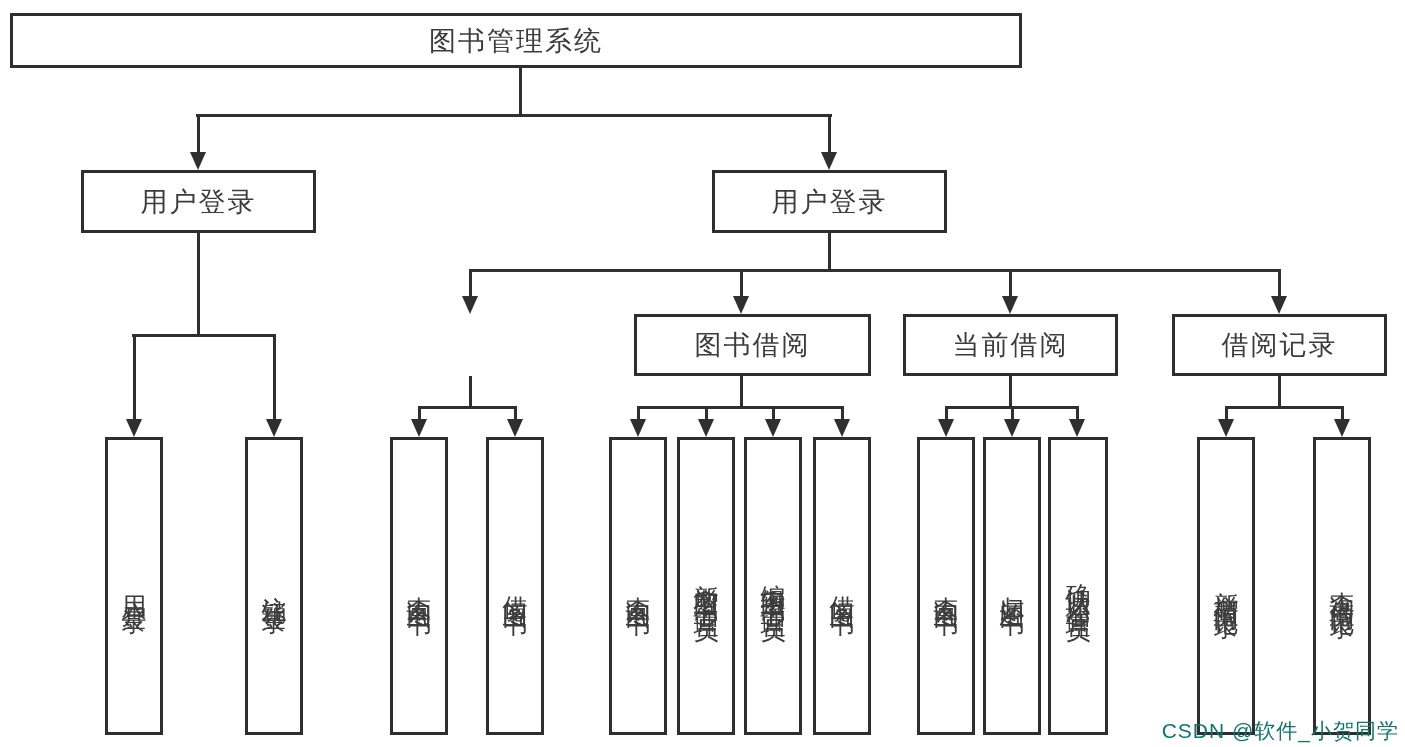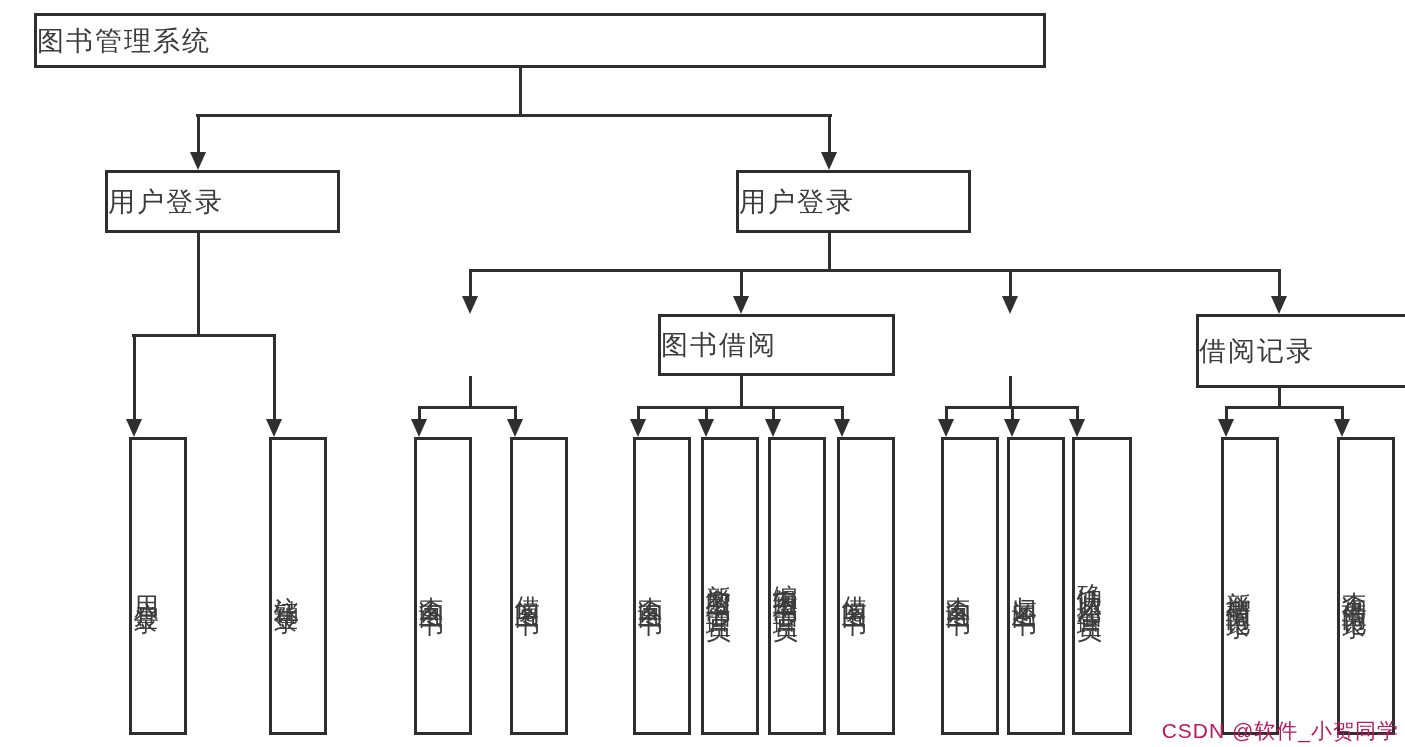--- a/index.html
+++ b/index.html
@@ -6,41 +6,40 @@
   html,body { background:#ffffff; }
   body { font-family:"Liberation Sans","DejaVu Sans",sans-serif; }
   .canvas {
     position:relative; width:1405px; height:747px;
     background:#ffffff; overflow:hidden;
   }
   
   .node {
     position:absolute; background:#ffffff;
     border:3px solid #2e2e2e;
-    display:flex; align-items:center; 
+    display:flex; align-items:center; justify-content:center;
     color:#3c3c3c;
-    margin-left:24px;
   }
   .hnode { font-size:27px; letter-spacing:2px; }
   .leaf span {
     writing-mode:vertical-rl; text-orientation:mixed;
     font-size:25px; letter-spacing:5px; line-height:1.15;
     color:#3c3c3c; white-space:nowrap;
   }
   
   .v { position:absolute; width:3px; background:#2f2f2f; }
   .h { position:absolute; height:3px; background:#2f2f2f; }
   .arr {
     position:absolute; width:0; height:0;
     border-left:8px solid transparent; border-right:8px solid transparent;
     border-top:18px solid #2f2f2f;
   }
   .watermark {
     position:absolute; right:6px; bottom:2px;
-    font-size:21px; color:#be185d; letter-spacing:1px;
+    font-size:21px; color:#0f766e; letter-spacing:1px;
   }
 </style>
 </head>
 <body>
 
 <div class="canvas">
 
   <div class="v" style="left:519px;top:68px;height:49px"></div>
   <div class="h" style="left:196px;top:114px;width:636px"></div>
   <div class="v" style="left:197px;top:114px;height:40px"></div>
@@ -107,21 +106,24 @@
   <div class="node hnode" style="left:81px;top:170px;width:235px;height:63px">
     <span>用户登录</span>
   </div>
   <div class="node hnode" style="left:712px;top:170px;width:235px;height:63px">
     <span>用户登录</span>
   </div>
 
   <div class="node hnode" style="left:634px;top:314px;width:237px;height:62px">
     <span>图书借阅</span>
   </div>
-  <div class="node hnode" style="left:1172px;top:314px;width:215px;height:74px">
+  <div class="node hnode" style="left:903px;top:314px;width:215px;height:62px">
+    <span>当前借阅</span>
+  </div>
+  <div class="node hnode" style="left:1172px;top:314px;width:215px;height:62px">
     <span>借阅记录</span>
   </div>
 
   <div class="node leaf" style="left:105px;top:437px;width:58px;height:298px">
     <span>用户登录</span>
   </div>
   <div class="node leaf" style="left:245px;top:437px;width:58px;height:298px">
     <span>注销登录</span>
   </div>
 

